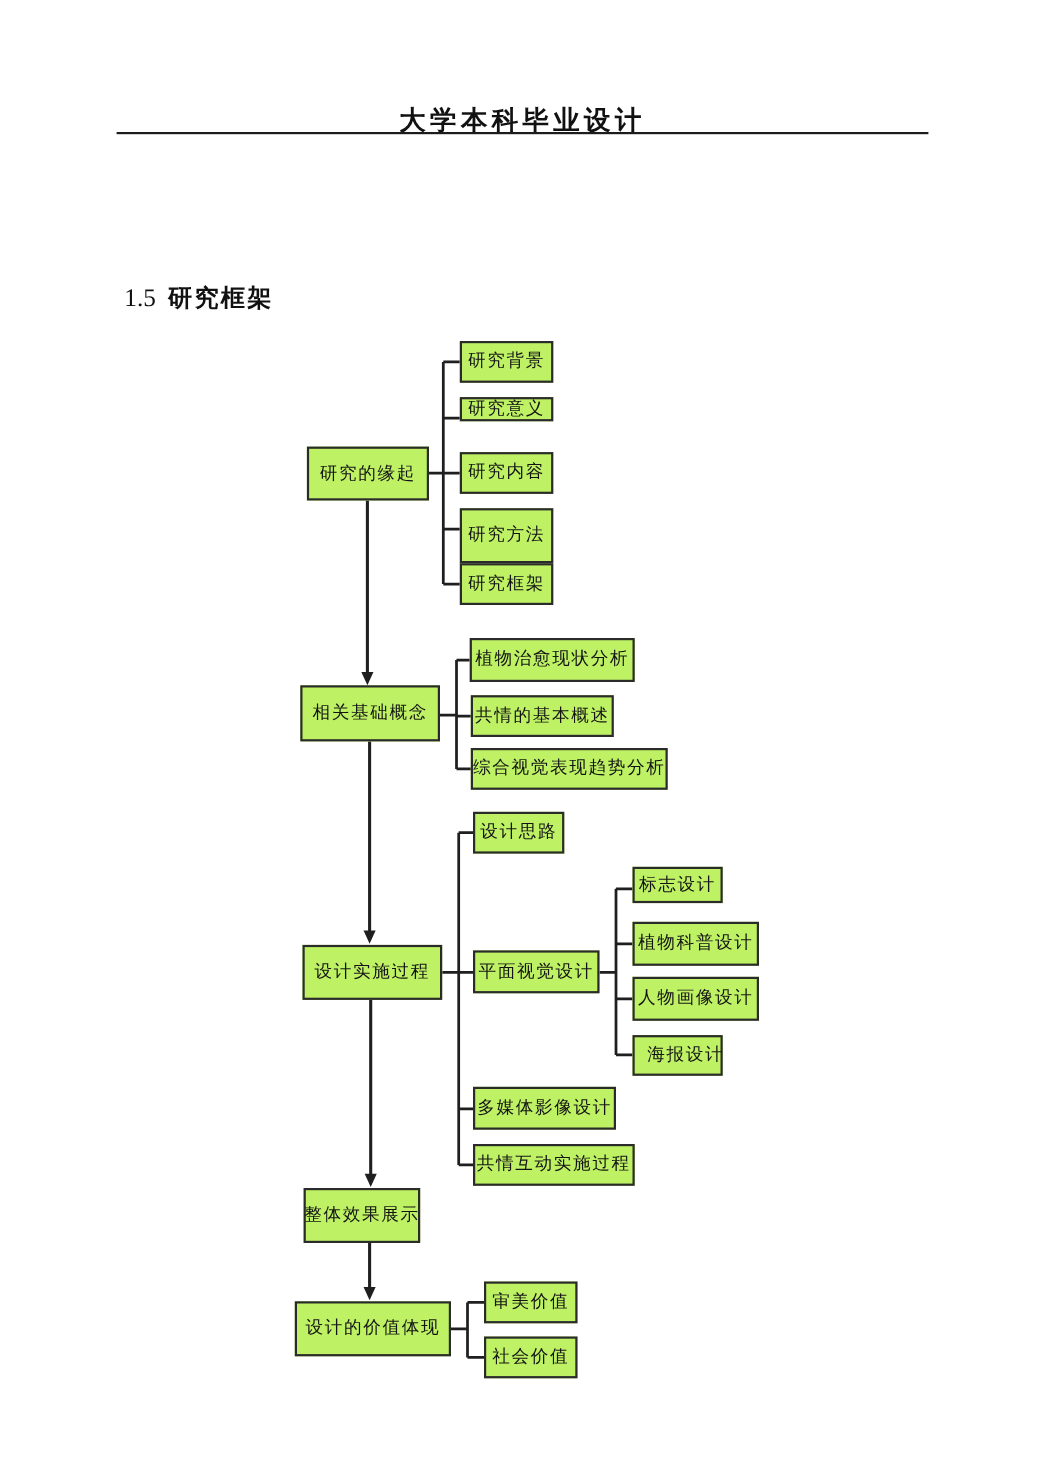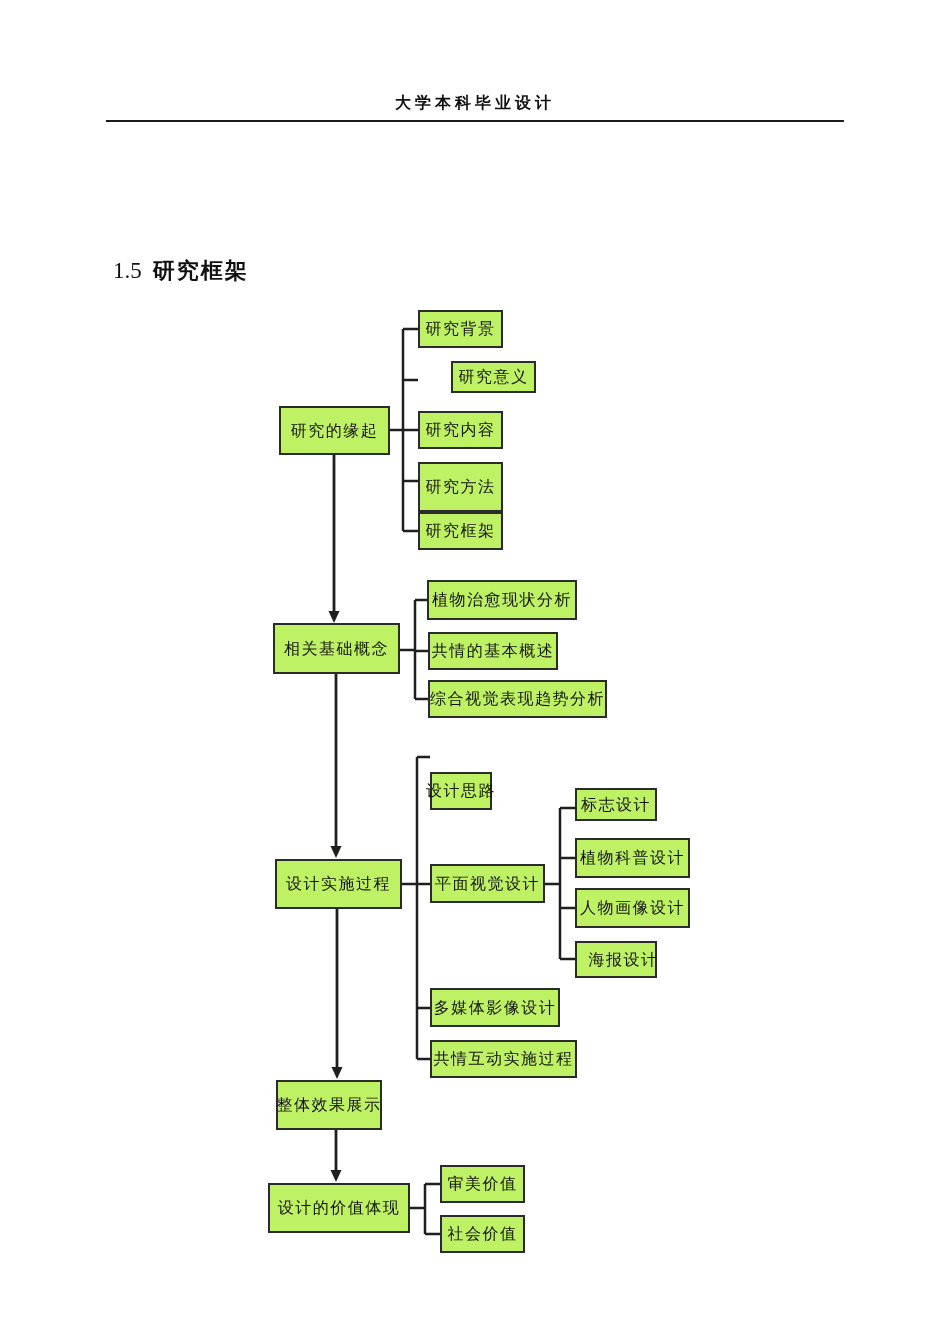--- a/index.html
+++ b/index.html
@@ -18,21 +18,21 @@
     font-family: "Liberation Serif", "DejaVu Serif", serif;
     color: var(--text);
     overflow: hidden;
   }
   .doc-header-title {
     position: absolute;
     left: 0;
     top: 93px;
     width: 950px;
     text-align: center;
-    font-size: 16px;
+    font-size: 24px;
     font-weight: bold;
     letter-spacing: 4px;
     color: #111;
   }
   .header-rule {
     position: absolute;
     left: 106px;
     top: 120px;
     width: 738px;
     height: 2px;
@@ -120,30 +120,30 @@
       <path d="M330.5 1170 L341.5 1170 L336 1182 Z" fill="currentColor"></path>
     </svg>
 
     <div class="node" style="left:279px; top:406px; width:111px; height:49px;">研究的缘起</div>
     <div class="node" style="left:273px; top:623px; width:127px; height:51px;">相关基础概念</div>
     <div class="node" style="left:275px; top:859px; width:127px; height:50px;">设计实施过程</div>
     <div class="node" style="left:276px; top:1080px; width:106px; height:50px;">整体效果展示</div>
     <div class="node" style="left:268px; top:1183px; width:142px; height:50px;">设计的价值体现</div>
 
     <div class="node" style="left:418px; top:310px; width:85px; height:38px;">研究背景</div>
-    <div class="node" style="left:418px; top:361px; width:85px; height:32px;margin-left:33px;">研究意义</div>
+    <div class="node" style="left:418px; top:361px; width:85px; height:22px;">研究意义</div>
     <div class="node" style="left:418px; top:411px; width:85px; height:38px;">研究内容</div>
     <div class="node" style="left:418px; top:462px; width:85px; height:50px;">研究方法</div>
     <div class="node" style="left:418px; top:512px; width:85px; height:38px;">研究框架</div>
 
     <div class="node" style="left:427px; top:580px; width:150px; height:40px;">植物治愈现状分析</div>
     <div class="node" style="left:428px; top:632px; width:130px; height:38px;">共情的基本概述</div>
     <div class="node" style="left:428px; top:680px; width:179px; height:38px;">综合视觉表现趋势分析</div>
 
-    <div class="node" style="left:430px; top:772px; width:62px; height:38px;">设计思路</div>
+    <div class="node" style="left:430px; top:738px; width:83px; height:38px;">设计思路</div>
     <div class="node" style="left:430px; top:864px; width:115px; height:39px;">平面视觉设计</div>
     <div class="node" style="left:430px; top:988px; width:130px; height:39px;">多媒体影像设计</div>
     <div class="node" style="left:430px; top:1040px; width:147px; height:38px;">共情互动实施过程</div>
 
     <div class="node" style="left:575px; top:788px; width:82px; height:33px;">标志设计</div>
     <div class="node" style="left:575px; top:838px; width:115px; height:40px;">植物科普设计</div>
     <div class="node" style="left:575px; top:888px; width:115px; height:40px;">人物画像设计</div>
     <div class="node" style="left:575px; top:941px; width:82px; height:37px;padding-left:15px;">海报设计</div>
 
     <div class="node" style="left:440px; top:1165px; width:85px; height:38px;">审美价值</div>

